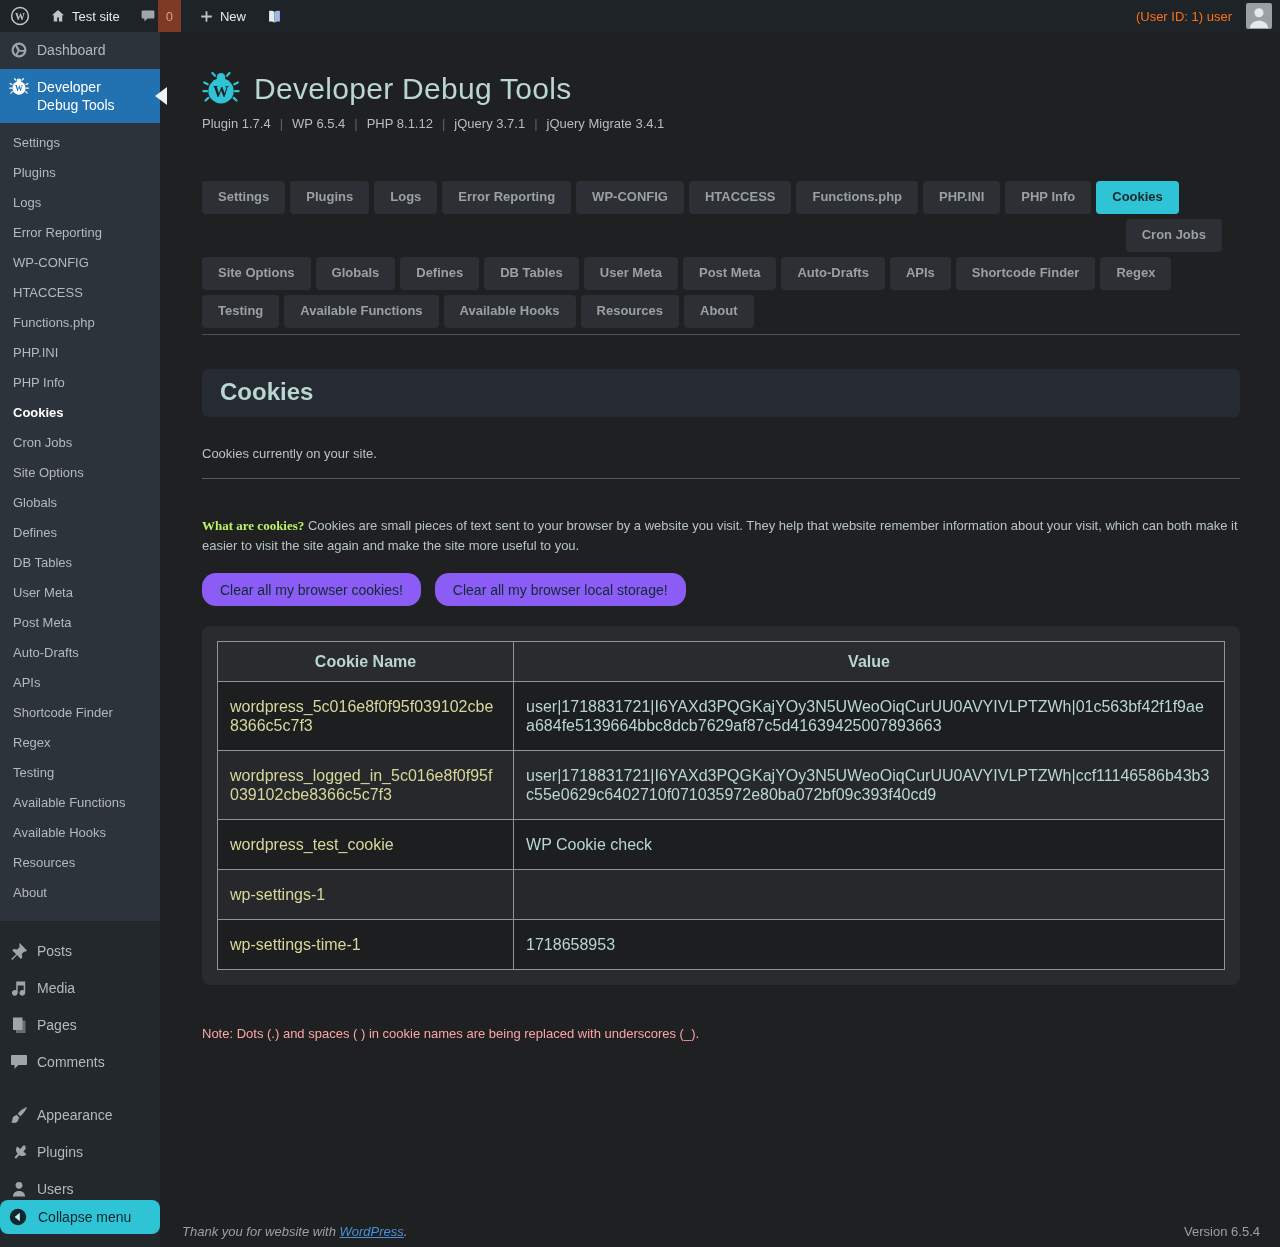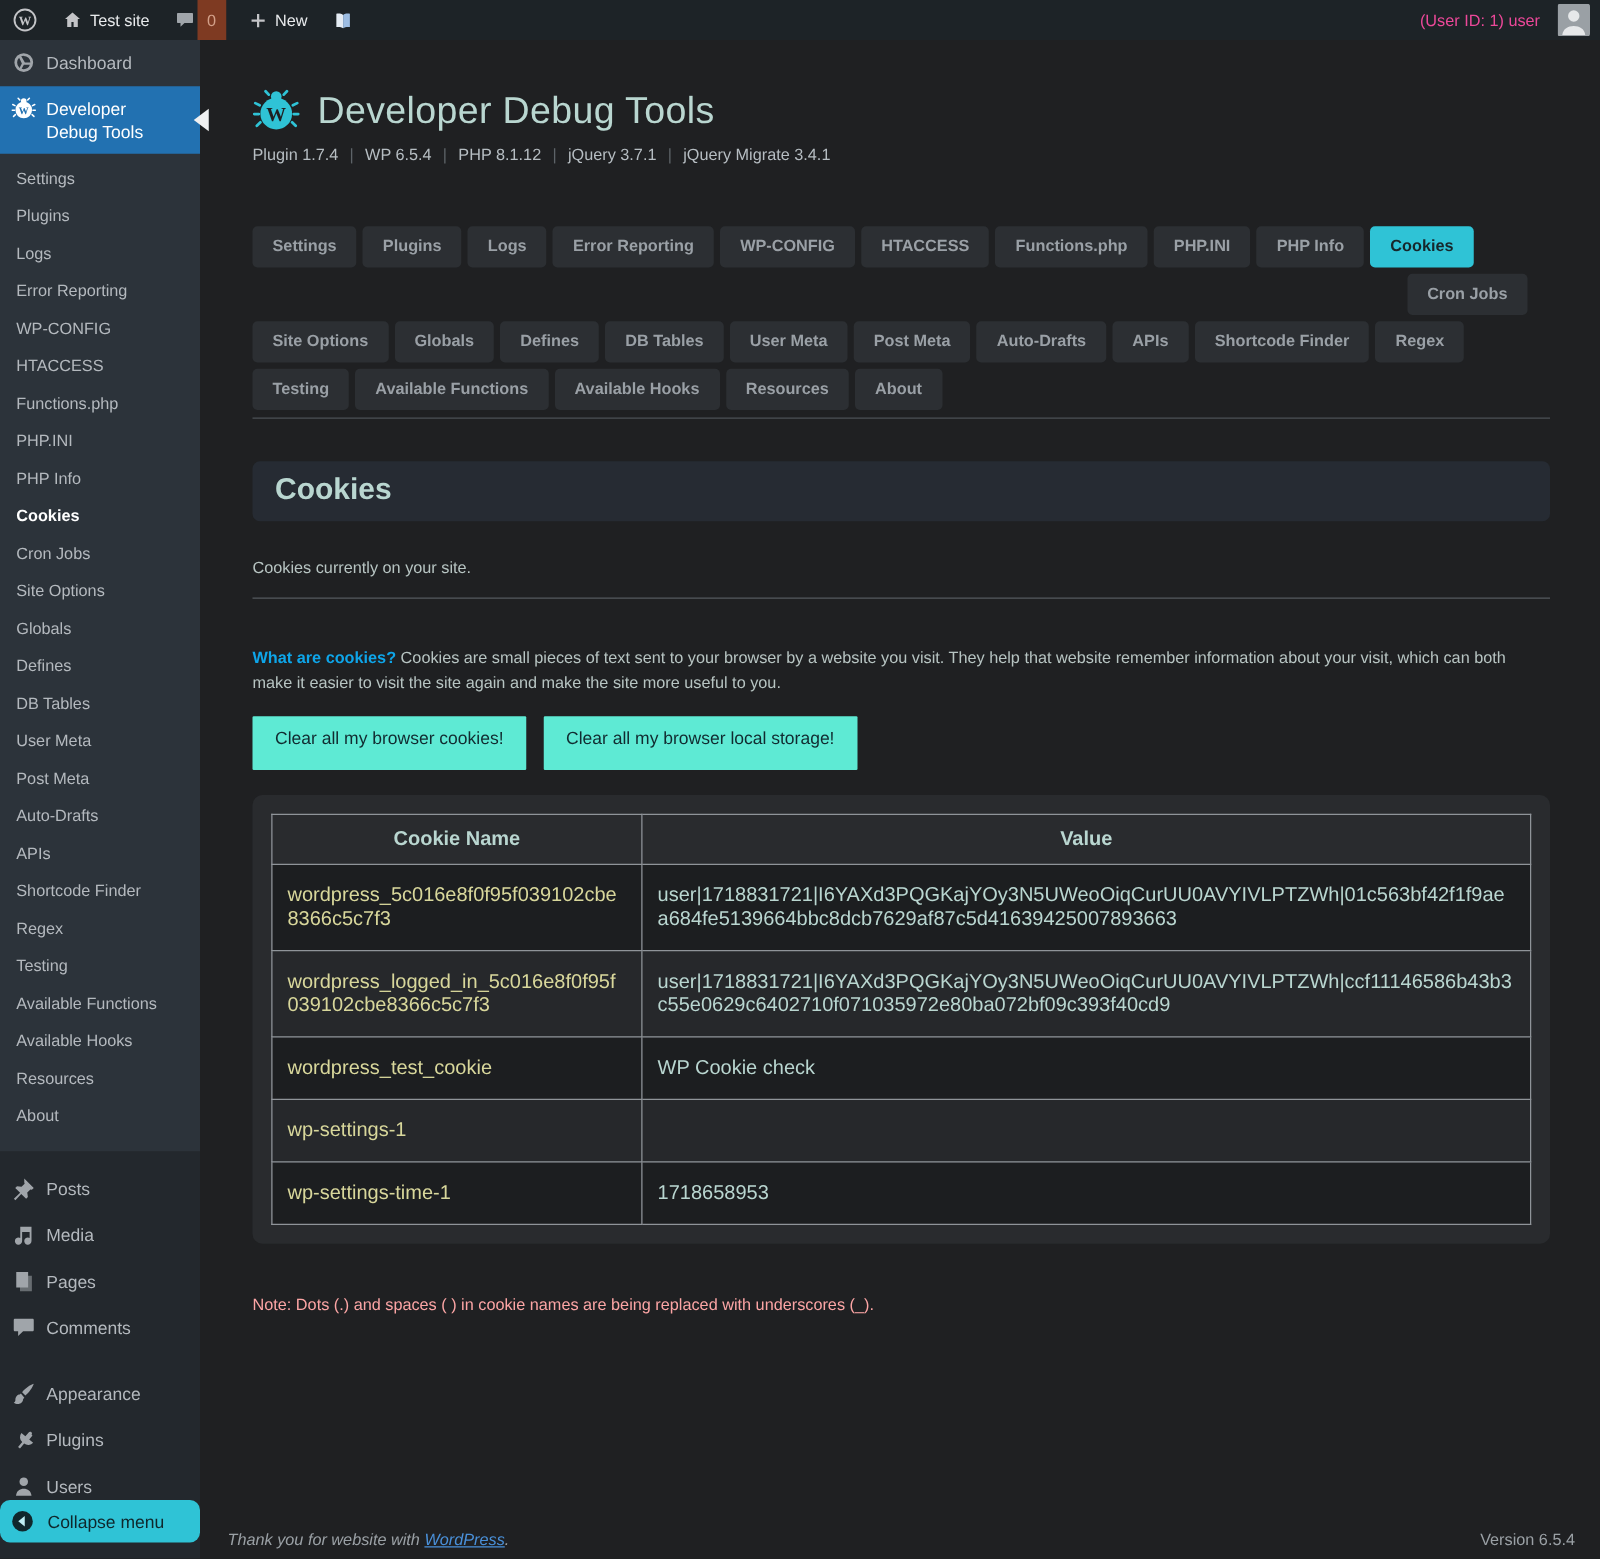--- a/index.html
+++ b/index.html
@@ -15,21 +15,21 @@
     background:#1d2327; color:#c3c4c7; display:flex; align-items:center;
     justify-content:space-between; font-size:13px; z-index:30;
   }
   .ab-left, .ab-right { display:flex; align-items:center; height:32px; }
   .ab-item { display:flex; align-items:center; gap:6px; padding:0 10px; height:32px; color:#e8eaec; cursor:pointer; }
   .ab-item svg { display:block; }
   .ab-count-box {
     height:32px; padding:0 8px; background:#7e3a22; color:#d3a089;
     display:flex; align-items:center; cursor:pointer; margin-left:-4px;
   }
-  .ab-user { color:#ec4899; padding-right:6px; }
+  .ab-user { color:#f97316; padding-right:6px; }
   .ab-avatar { width:26px; height:26px; border-radius:2px; overflow:hidden; margin:0 8px 0 8px; cursor:pointer; }
   
   #sidebar {
     position:absolute; top:32px; left:0; width:160px; height:1215px;
     background:#23282d; color:#b4b9be; font-size:14px; z-index:20;
   }
   .menu-top-block { background:#2c333a; padding-bottom:14px; }
   .menu-item {
     display:flex; align-items:flex-start; gap:8px; padding:9px 20px 9px 9px;
     cursor:pointer; position:relative; line-height:18px;
@@ -72,25 +72,25 @@
   }
   .tab.active { background:#2fc3d6; color:#17272b; }
   
   .page-heading {
     margin-top:34px; background:#262b33; border-radius:6px; padding:9px 18px 11px 18px;
   }
   .page-heading h2 { margin:0; font-size:24px; font-weight:bold; color:#b9d6d0; }
   .subtitle { margin-top:29px; font-size:13px; color:#b7c4c2; }
   hr.rule { margin:17px 0 0 0; border:none; border-top:1px solid #55595f; }
   .info-para { margin-top:37px; font-size:13px; line-height:20px; color:#b7c4c2; }
-  .info-para b { color:#0ea5e9; }
+  .info-para b { color:#bef264;font-family:Liberation Serif, serif; }
   .btn-row { margin-top:17px; display:flex; gap:14px; }
   .teal-btn {
-    background:#5eead4; color:#112b30; border:none; border-radius:1px;
-    font-size:14px; padding:9px 18px 18px 18px; font-family:inherit; cursor:pointer;
+    background:#8b5cf6; color:#112b30; border:none; border-radius:14px;
+    font-size:14px; padding:9px 18px 8px 18px; font-family:inherit; cursor:pointer;
   }
   
   .table-panel { margin-top:20px; background:#292b2e; border-radius:8px; padding:15px; }
   table.cookie-table { width:100%; border-collapse:collapse; font-size:16px; }
   .cookie-table th, .cookie-table td { border:1px solid #8f9499; padding:15px 12px; word-break:break-all; line-height:19px; }
   .cookie-table th { color:#b9d6d0; font-weight:bold; text-align:center; padding:10px; }
   .cookie-table td.c-name { color:#d8d79b; width:29.4%; }
   .cookie-table td.c-val { color:#b9d6d0; }
   .cookie-table tbody tr:nth-child(odd) td { background:#1c1e20; }
   .cookie-table tbody tr:nth-child(even) td { background:#26282b; }

